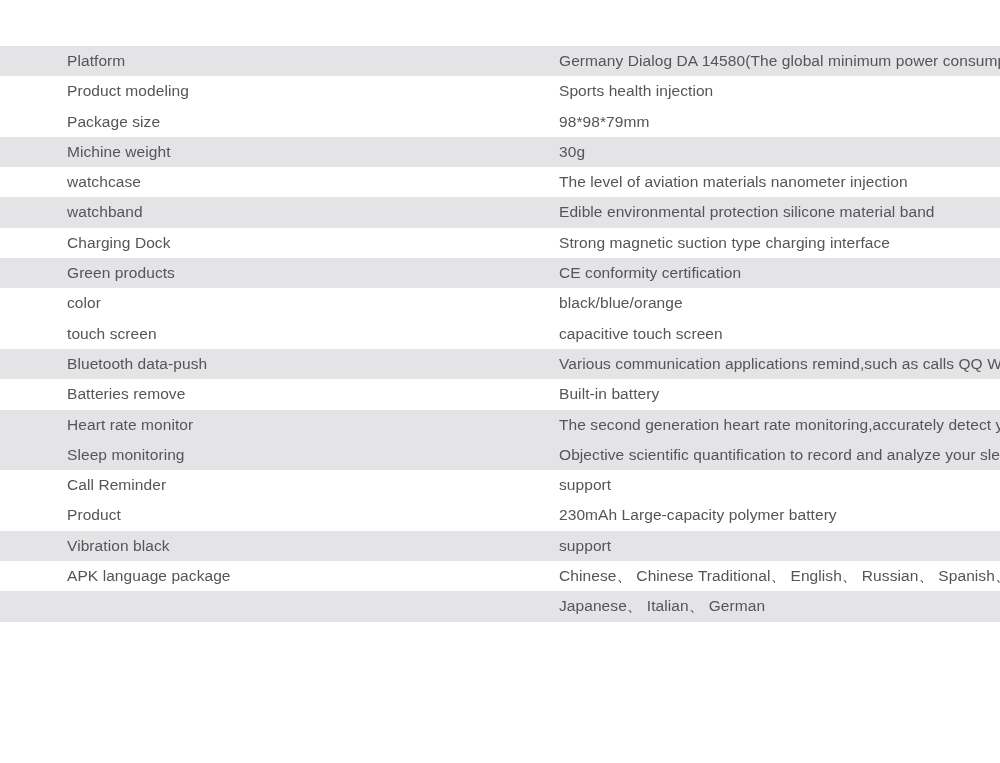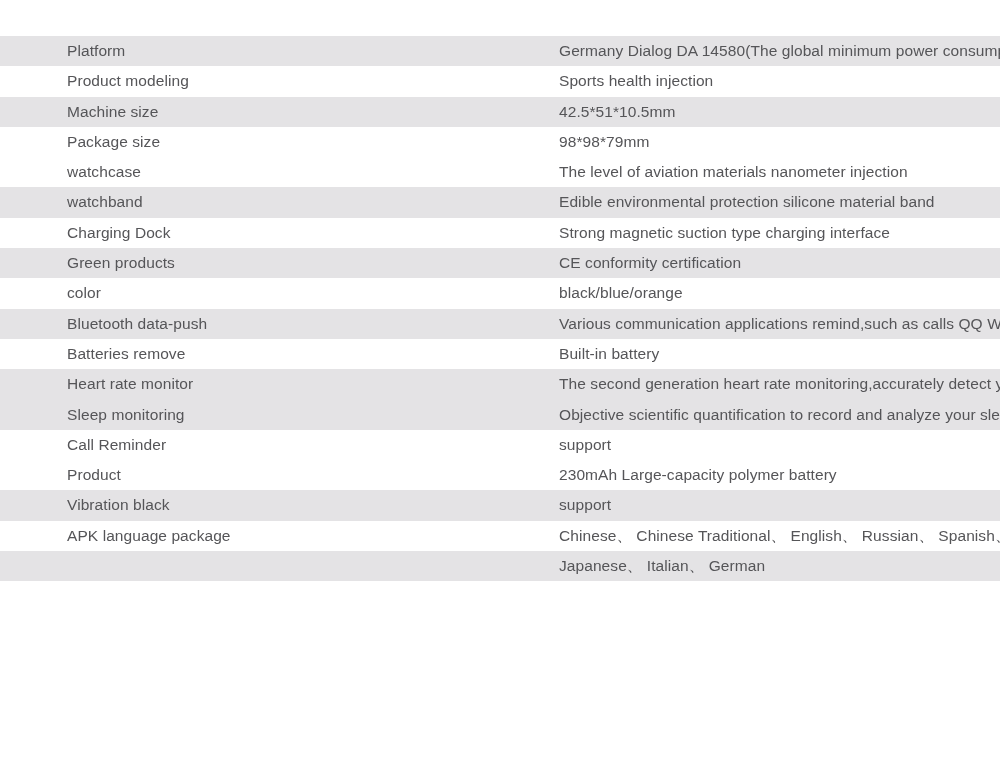--- a/index.html
+++ b/index.html
@@ -11,21 +11,21 @@
     width: 1000px;
     height: 763px;
     overflow: hidden;
     font-family: "Liberation Sans", "DejaVu Sans", sans-serif;
   }
 
   #spec-sheet {
     width: 1000px;
     height: 763px;
     background: #ffffff;
-    padding-top: 36px;
+    padding-top: 46px;
     box-sizing: border-box;
   }
 
   .spec-table {
     width: 1000px;
     border-collapse: collapse;
     table-layout: fixed;
   }
 
   .spec-row {
@@ -76,47 +76,51 @@
   <table class="spec-table">
     <tbody>
       <tr class="spec-row shaded">
         <td class="spec-label">Platform</td>
         <td class="spec-value">Germany Dialog DA 14580(The global minimum power consumption bracelet chips)</td>
       </tr>
       <tr class="spec-row plain">
         <td class="spec-label">Product modeling</td>
         <td class="spec-value">Sports health injection</td>
       </tr>
-      <tr class="spec-row shaded">
-        <td class="spec-label">Machine size</td>
-        <td class="spec-value">42.5*51*10.5mm</td>
-      </tr>
       <tr class="spec-row plain">
         <td class="spec-label">Package size</td>
         <td class="spec-value">98*98*79mm</td>
+      </tr>
+      <tr class="spec-row shaded">
+        <td class="spec-label">Michine weight</td>
+        <td class="spec-value">30g</td>
       </tr>
       <tr class="spec-row plain">
         <td class="spec-label">watchcase</td>
         <td class="spec-value">The level of aviation materials nanometer injection</td>
       </tr>
       <tr class="spec-row shaded">
         <td class="spec-label">watchband</td>
         <td class="spec-value">Edible environmental protection silicone material band</td>
       </tr>
       <tr class="spec-row plain">
         <td class="spec-label">Charging Dock</td>
         <td class="spec-value">Strong magnetic suction type charging interface</td>
       </tr>
       <tr class="spec-row shaded">
         <td class="spec-label">Green products</td>
         <td class="spec-value">CE conformity certification</td>
       </tr>
       <tr class="spec-row plain">
         <td class="spec-label">color</td>
         <td class="spec-value">black/blue/orange</td>
+      </tr>
+      <tr class="spec-row plain">
+        <td class="spec-label">touch screen</td>
+        <td class="spec-value">capacitive touch screen</td>
       </tr>
       <tr class="spec-row shaded">
         <td class="spec-label">Bluetooth data-push</td>
         <td class="spec-value">Various communication applications remind,such as calls QQ Wechat SMS News</td>
       </tr>
       <tr class="spec-row plain">
         <td class="spec-label">Batteries remove</td>
         <td class="spec-value">Built-in battery</td>
       </tr>
       <tr class="spec-row shaded">

